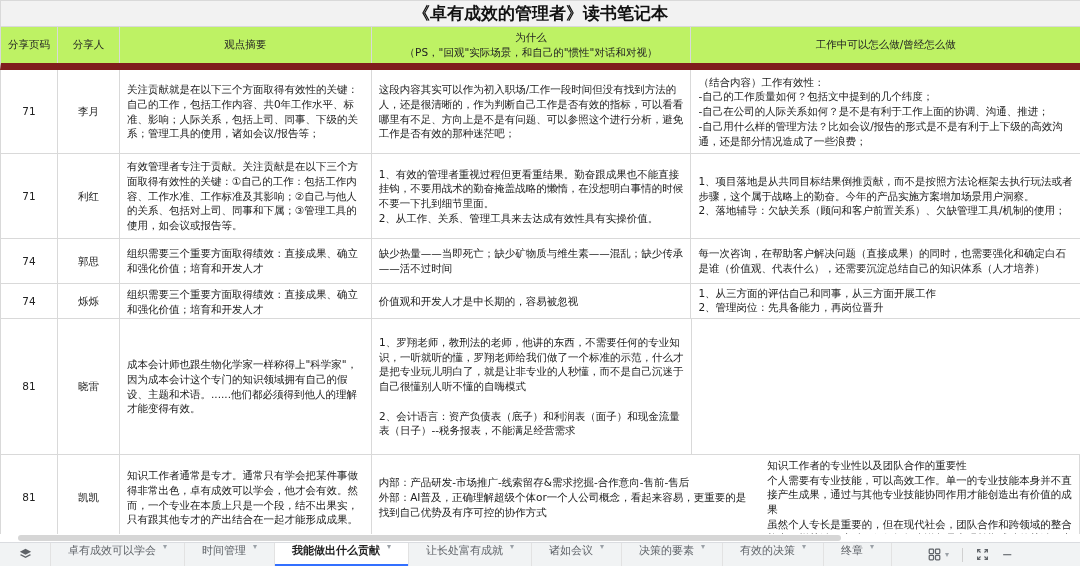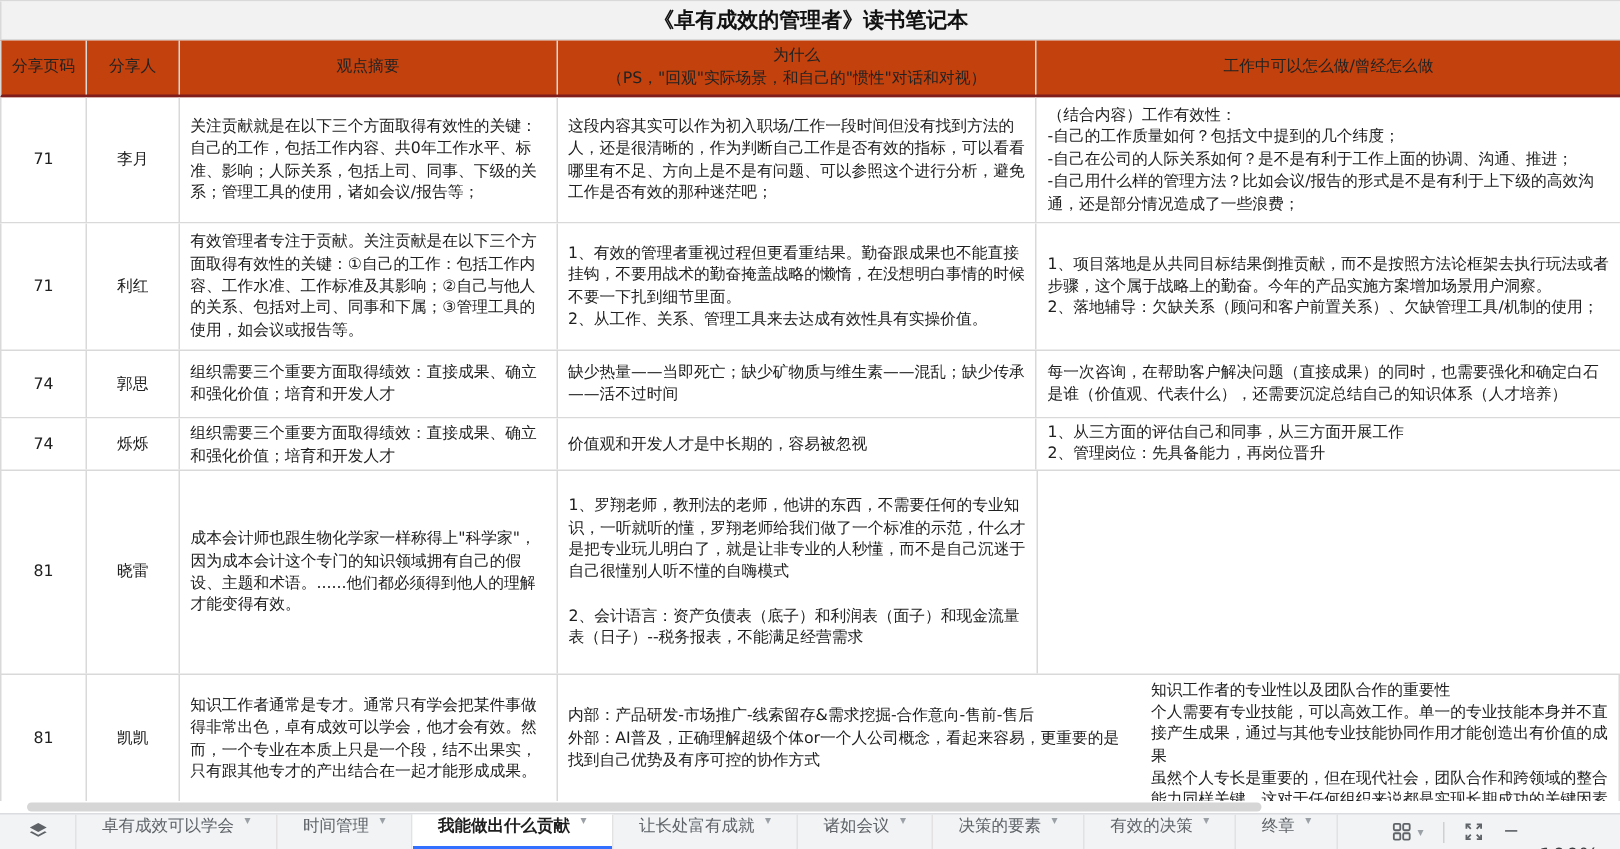--- a/index.html
+++ b/index.html
@@ -3,22 +3,22 @@
 <meta charset="utf-8">
 <style>
   html,body{margin:0;padding:0;background:#fff;}
   body{width:1080px;height:566px;overflow:hidden;
        font-family:"DejaVu Sans","Liberation Sans",sans-serif;color:#212121;}
   .app{position:relative;width:1080px;height:566px;font-size:10.5px;}
 
   
   .table{position:absolute;top:0;left:0;width:1080px;border-top:1px solid #d9d9d9;box-sizing:border-box;}
   .title-row{height:25px;background:#f2f2f2;border-bottom:1px solid #d9d9d9;border-left:1px solid #d9d9d9;
-             display:flex;align-items:center;justify-content:center;font-weight:bold;font-size:14px;color:#111;}
-  .header-row{display:flex;height:36px;background:#c2410c;border-bottom:2px solid #7f1d1d;border-left:1px solid #d9d9d9;box-sizing:content-box;}
+             display:flex;align-items:center;justify-content:center;font-weight:bold;font-size:17px;color:#111;}
+  .header-row{display:flex;height:36px;background:#bef264;border-bottom:7px solid #7f1d1d;border-left:1px solid #d9d9d9;box-sizing:content-box;}
   .hcell{box-sizing:border-box;border-right:1px solid #d9d9d9;display:flex;flex-direction:column;
          align-items:center;justify-content:center;text-align:center;line-height:1.45;padding:1px 4px;color:#222;}
   .hcell.last{border-right:none;}
   .trow{display:flex;border-bottom:1px solid #d9d9d9;border-left:1px solid #d9d9d9;background:#fff;box-sizing:content-box;}
   .cell{box-sizing:border-box;border-right:1px solid #d9d9d9;padding:3px 7px;display:flex;flex-direction:column;
         overflow:hidden;line-height:1.4;}
   .cell.last{border-right:none;}
   .cell.center{align-items:center;text-align:center;}
   .cin{margin-top:auto;margin-bottom:auto;white-space:pre-line;}
 

